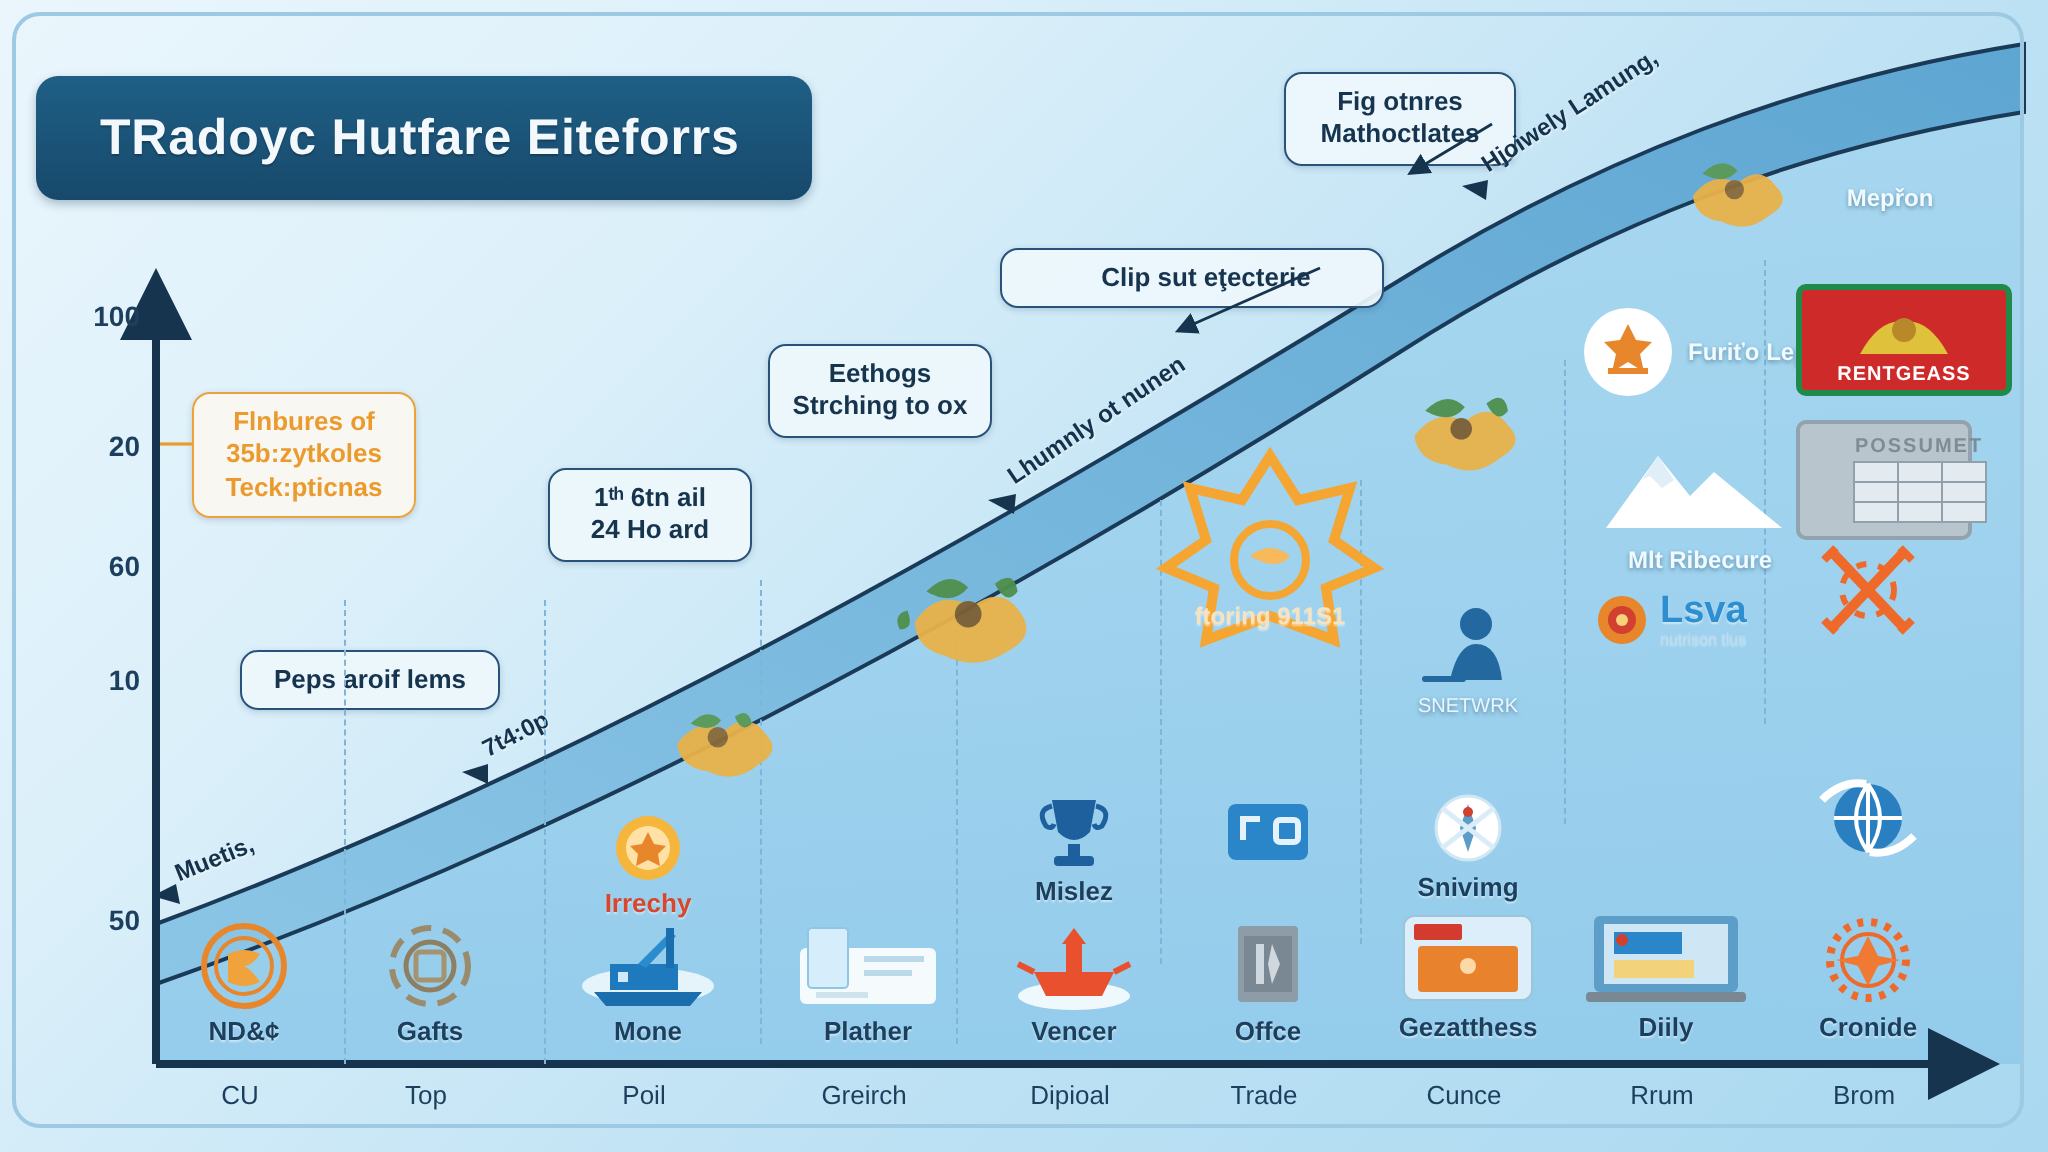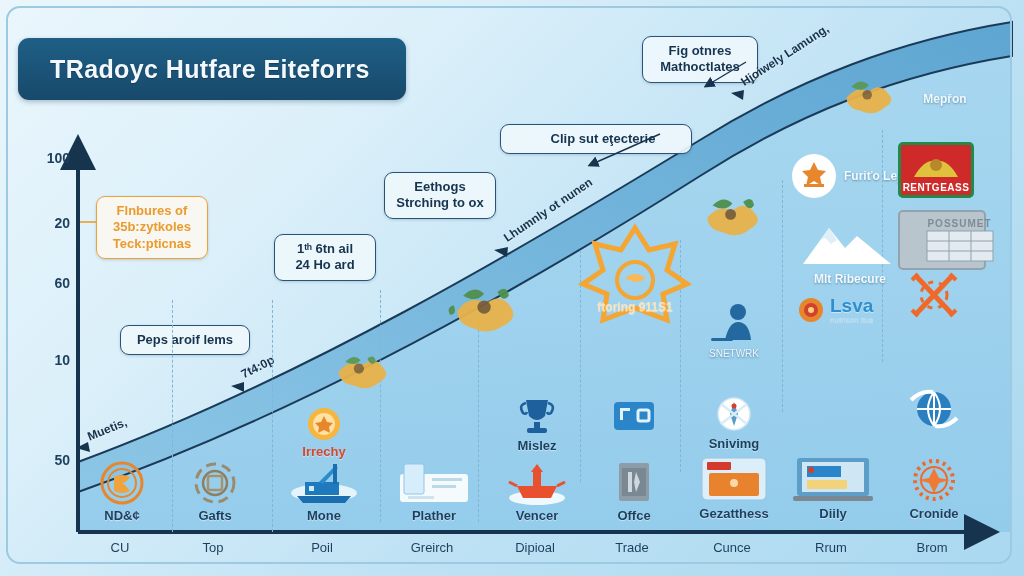--- a/index.html
+++ b/index.html
@@ -121,21 +121,21 @@
         <path d="M0,0 L9,4.5 L0,9 Z" fill="#17344f"></path>
       </marker>
     </defs>
     <line x1="78" y1="532" x2="78" y2="162" stroke="#17344f" stroke-width="4" marker-end="url(#ah)"></line>
     <line x1="78" y1="532" x2="972" y2="532" stroke="#17344f" stroke-width="4" marker-end="url(#ah)"></line>
   </svg>
 
   <div class="ytick" style="left:36px;top:150px;">100</div>
   <div class="ytick" style="left:36px;top:215px;">20</div>
   <div class="ytick" style="left:36px;top:275px;">60</div>
-  <div class="ytick" style="left:36px;top:332px;margin-top:20px;">10</div>
+  <div class="ytick" style="left:36px;top:332px;">10</div>
   <div class="ytick" style="left:36px;top:452px;">50</div>
 
   <div class="xtick" style="left:72px;">CU</div>
   <div class="xtick" style="left:165px;">Top</div>
   <div class="xtick" style="left:274px;">Poil</div>
   <div class="xtick" style="left:384px;">Greirch</div>
   <div class="xtick" style="left:487px;">Dipioal</div>
   <div class="xtick" style="left:584px;">Trade</div>
   <div class="xtick" style="left:684px;">Cunce</div>
   <div class="xtick" style="left:783px;">Rrum</div>
@@ -441,21 +441,21 @@
   </div>
 
   <div class="blob" style="left:790px;top:218px;width:120px;">
     <svg width="110" height="50" viewBox="0 0 110 50">
       <path d="M8,46 L34,10 L50,30 L62,18 L96,46 Z" fill="#ffffff"></path>
       <path d="M26,22 L34,10 L42,22 L36,26 L30,20 Z" fill="#dfeef7"></path>
     </svg>
     <span class="t white">Mlt Ribecure</span>
   </div>
 
-  <div class="plaque" style="left:898px;top:142px;width:76px;height:56px;background:#cf2a2a;border:3px solid #1f8a4a;">
+  <div class="plaque" style="left:898px;top:142px;width:108px;height:56px;background:#cf2a2a;border:3px solid #1f8a4a;">
     <svg width="56" height="34" viewBox="0 0 56 34" style="position:absolute;top:4px;">
       <path d="M6,28 q10,-18 22,-16 q12,-2 22,16 Z" fill="#e0c13b"></path>
       <circle cx="28" cy="16" r="6" fill="#b8892a"></circle>
     </svg>
     <span style="position:absolute;bottom:2px;color:#ffffff;font-size:10px;letter-spacing:.5px;">RENTGEASS</span>
   </div>
 
   <div class="plaque" style="left:898px;top:210px;width:88px;height:60px;background:#b9c5cd;border:2px solid #93a3ad;flex-direction:column;padding-left:35px;">
     <span style="color:#7e8c96;font-size:10px;letter-spacing:1px;">POSSUMET</span>
     <svg width="70" height="34" viewBox="0 0 70 34">

